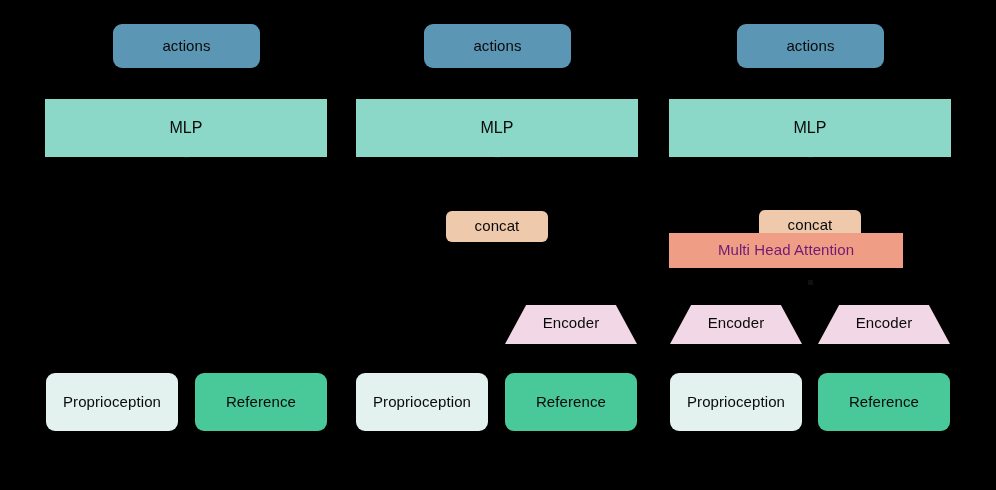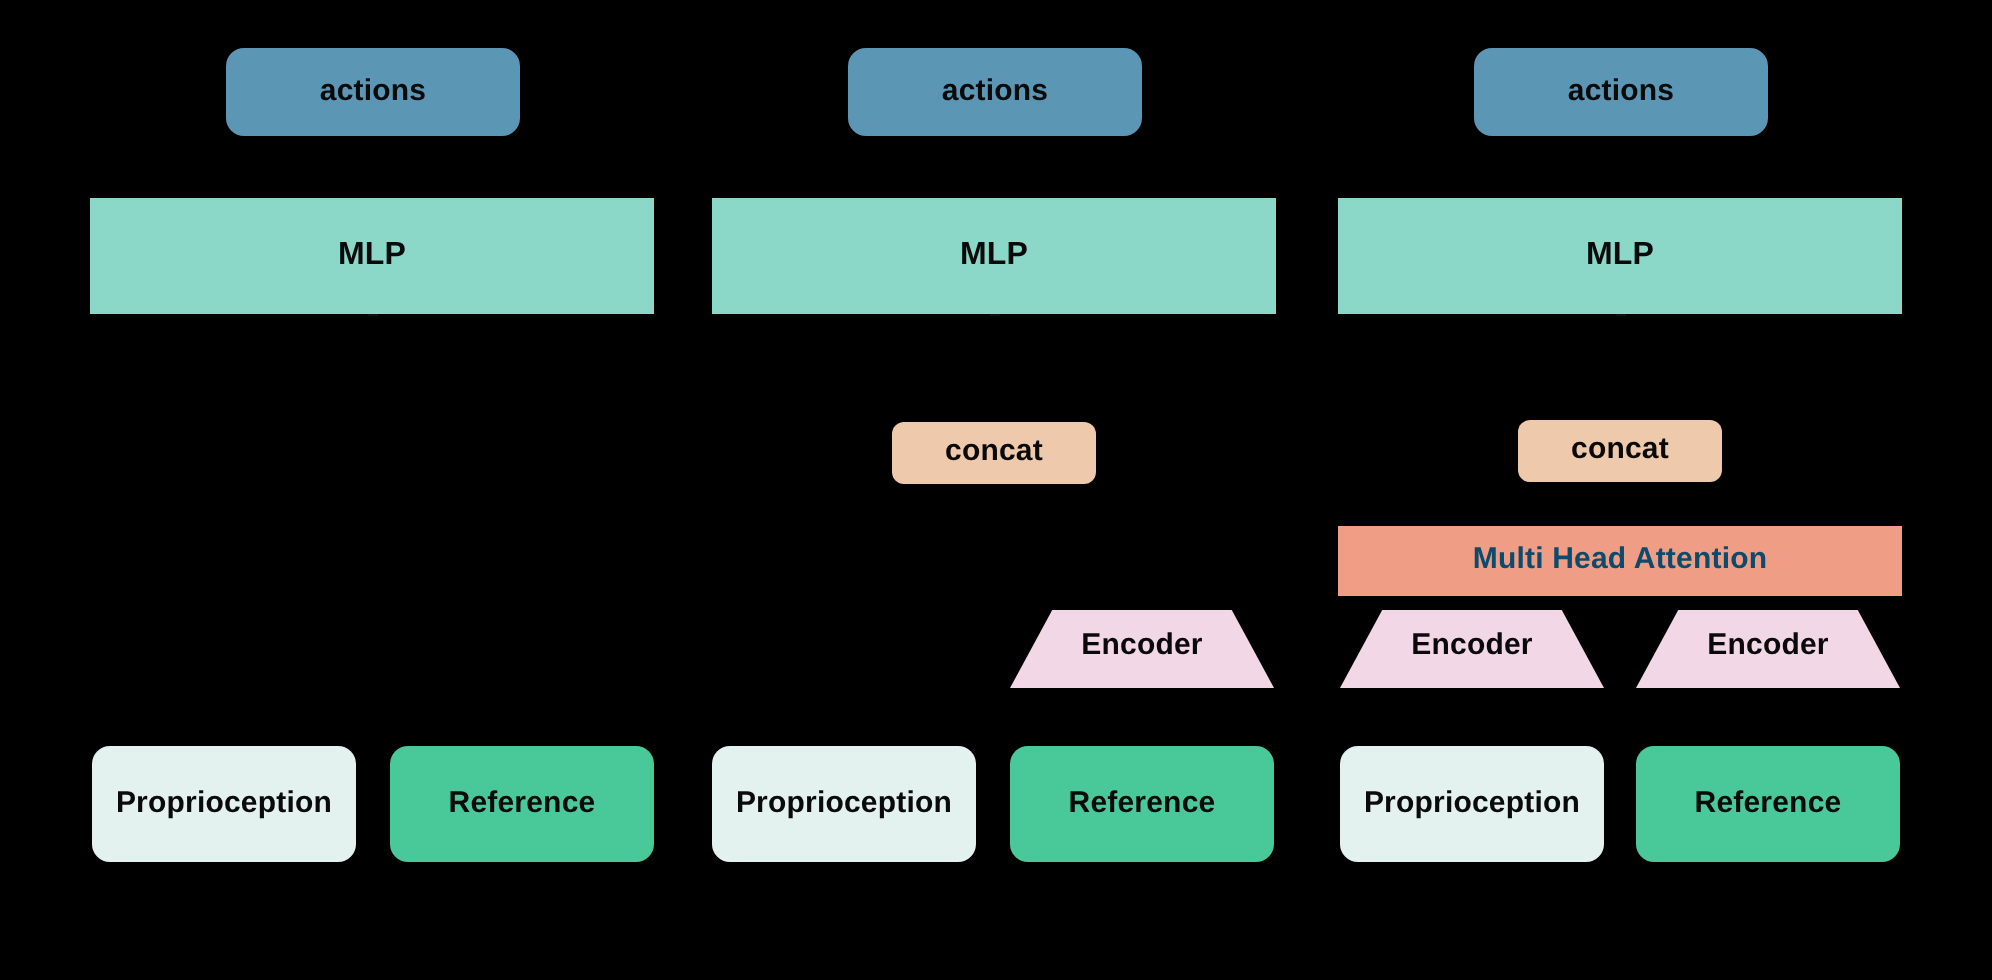--- a/index.html
+++ b/index.html
@@ -33,21 +33,20 @@
   .rounded-sm { border-radius: 6px; margin-top: 24px; }
   .rect      { border-radius: 0; }
   .trapezoid {
     clip-path: polygon(16% 0%, 84% 0%, 100% 100%, 0% 100%);
   }
   .trapezoid > .node-label {
     transform: translateY(-1px);
   }
   .node-label {
     pointer-events: none;
-    font-weight: bold;
   }
   .arrow-tick {
     position: absolute;
     width: 5px;
     height: 5px;
     background: #101010;
   }
 </style>
 </head>
 <body>
@@ -94,21 +93,21 @@
       <div class="arrow-tick" style="left: 808px; top: 280px;"></div>
       <div class="node rounded-lg" style="left: 737px; top: 24px; width: 147px; height: 44px; background: rgb(91, 150, 181); font-size: 15px; color: rgb(10, 10, 10);">
         <span class="node-label">actions</span>
       </div>
       <div class="node rect" style="left: 669px; top: 99px; width: 282px; height: 58px; background: rgb(139, 216, 200); font-size: 16px; color: rgb(10, 10, 10);">
         <span class="node-label">MLP</span>
       </div>
       <div class="node rounded-sm" style="left: 759px; top: 186px; width: 102px; height: 31px; background: rgb(238, 201, 172); font-size: 15px; color: rgb(10, 10, 10);">
         <span class="node-label">concat</span>
       </div>
-      <div class="node rect" style="left: 669px; top: 263px; width: 282px; height: 35px; background: rgb(239, 157, 132); font-size: 15px; color: #0c4a6e;">
+      <div class="node rect" style="left: 669px; top: 233px; width: 234px; height: 35px; background: rgb(239, 157, 132); font-size: 15px; color: #701a75;">
         <span class="node-label">Multi Head Attention</span>
       </div>
       <div class="node trapezoid" style="left: 670px; top: 305px; width: 132px; height: 39px; background: rgb(242, 215, 230); font-size: 15px; color: rgb(10, 10, 10);">
         <span class="node-label">Encoder</span>
       </div>
       <div class="node trapezoid" style="left: 818px; top: 305px; width: 132px; height: 39px; background: rgb(242, 215, 230); font-size: 15px; color: rgb(10, 10, 10);">
         <span class="node-label">Encoder</span>
       </div>
       <div class="node rounded-lg" style="left: 670px; top: 373px; width: 132px; height: 58px; background: rgb(227, 242, 239); font-size: 15px; color: rgb(10, 10, 10);">
         <span class="node-label">Proprioception</span>

